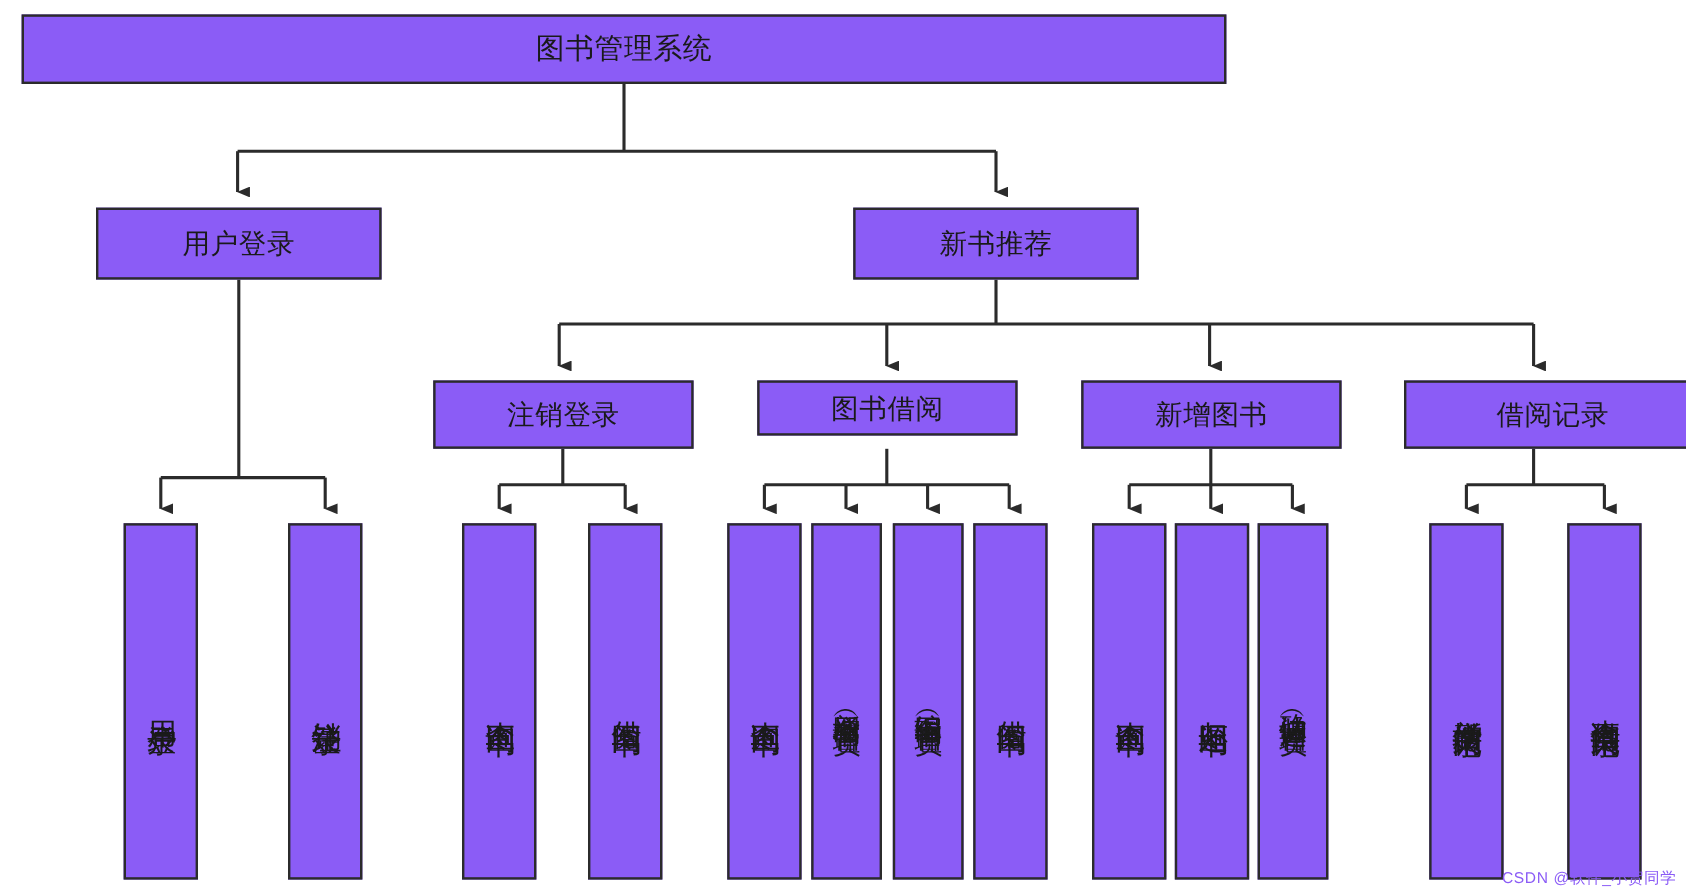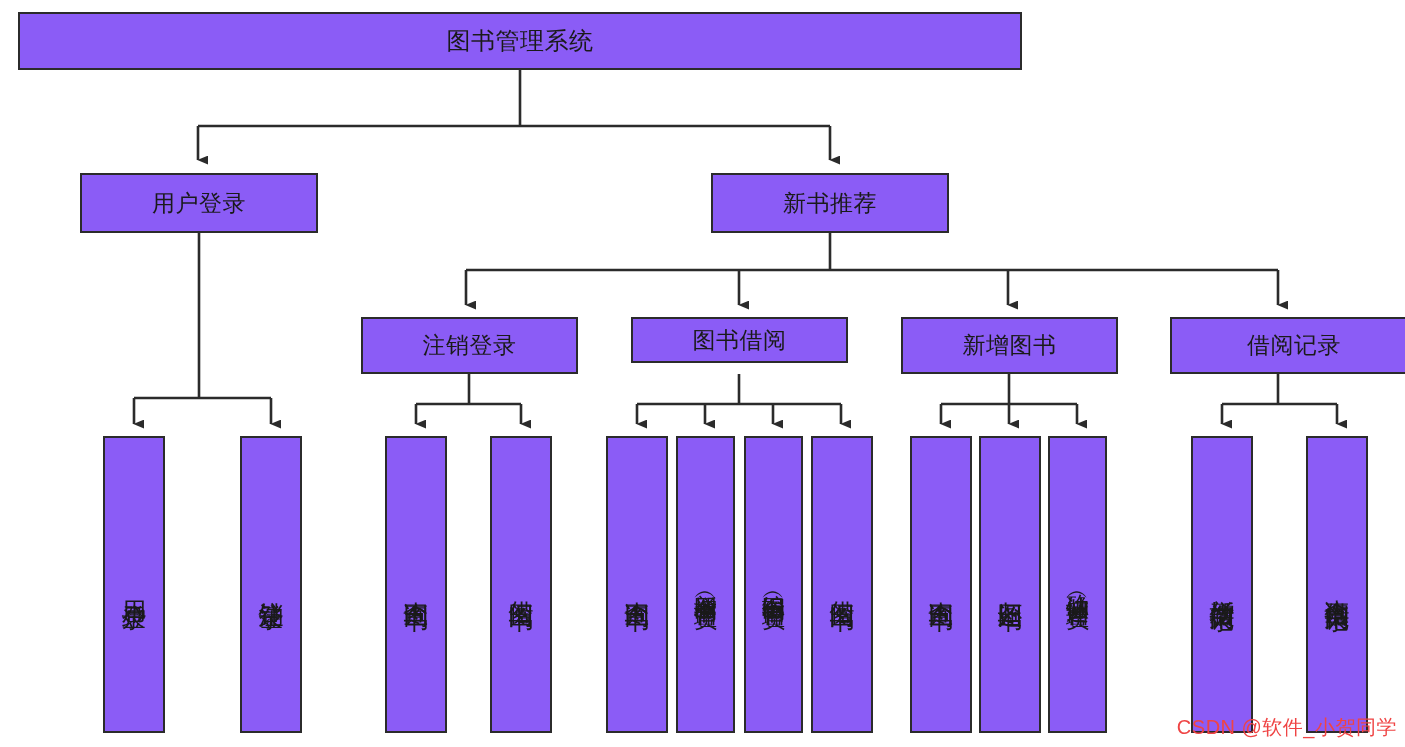--- a/index.html
+++ b/index.html
@@ -63,22 +63,22 @@
     letter-spacing: 2px;
     white-space: nowrap;
   }
   .node.vert.narrow .lbl {
     font-size: 23px;
   }
   #watermark {
     position: absolute;
     right: 8px;
     bottom: 6px;
-    font-size: 20px;
-    color: #ef4444;
+    font-size: 13px;
+    color: #8b5cf6;
     letter-spacing: 0.5px;
     white-space: nowrap;
     pointer-events: none;
   }
 </style>
 </head>
 <body>
 
 <div id="canvas">
 

